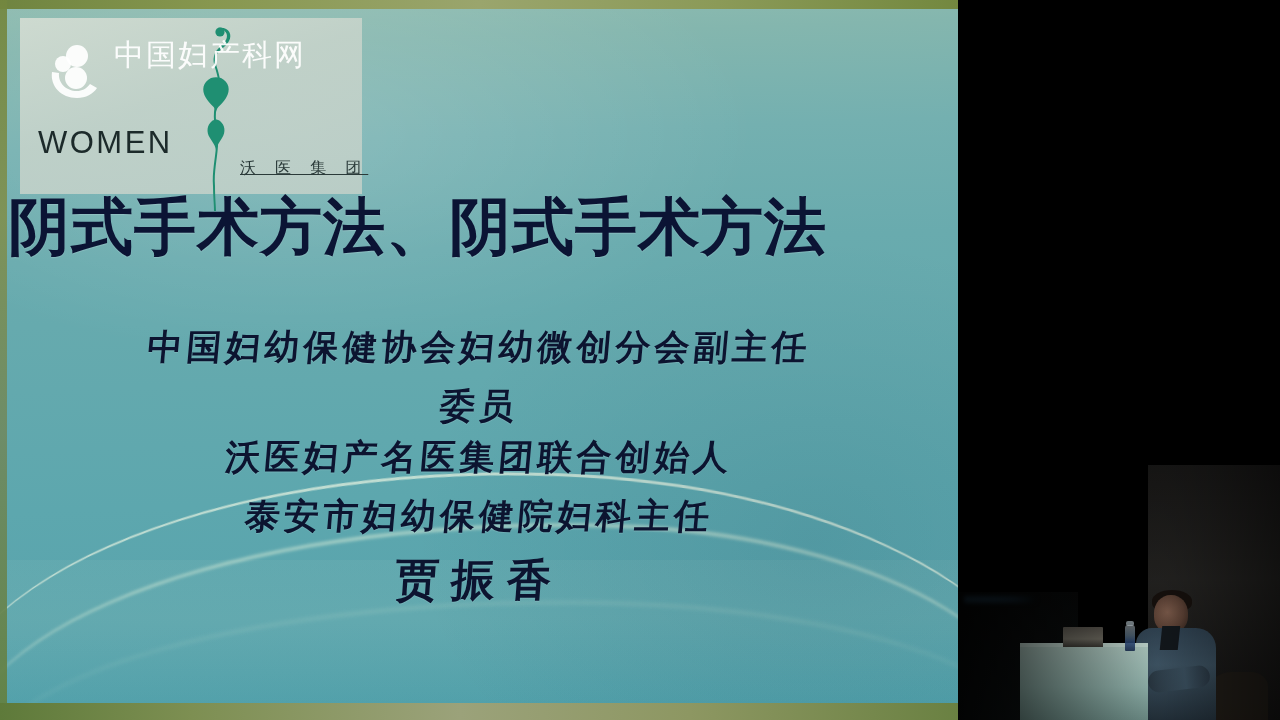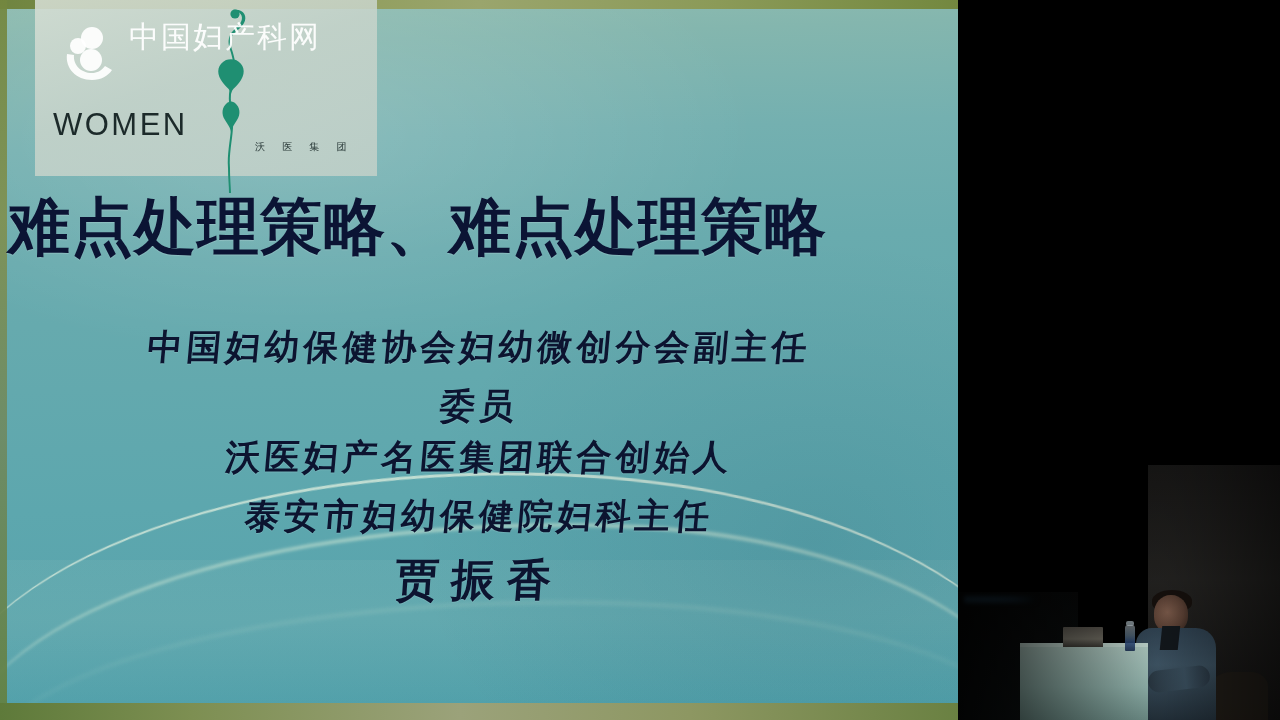--- a/index.html
+++ b/index.html
@@ -262,25 +262,24 @@
     width: 958px;
     height: 145px;
     background: linear-gradient(180deg, rgba(160,200,190,.10) 0%, rgba(150,196,186,.16) 40%, rgba(110,175,175,0) 100%);
     pointer-events: none;
   }
 
   
   #logo-box {
     position: absolute;
     left: 20px;
-    top: 0;
+    top: 18px;
     width: 342px;
     height: 176px;
     background: linear-gradient(160deg, rgba(214,222,212,.88) 0%, rgba(200,212,203,.86) 45%, rgba(196,209,201,.84) 100%);
-    margin-left: 15px;
   }
   
   #logo-figure {
     position: absolute;
     left: 178px;
     top: 8px;
     width: 36px;
     height: 185px;
     pointer-events: none;
   }
@@ -347,25 +346,26 @@
     letter-spacing: 2.5px;
     color: #1c2a2a;
     line-height: 1.1;
     white-space: nowrap;
   }
   #brand-sub {
     position: absolute;
     left: 210px;
     top: 34px;
     font-family: "DejaVu Sans", "Liberation Sans", sans-serif;
-    font-size: 10px;
+    font-size: 16px;
     letter-spacing: 7px;
     color: #2a3a39;
     line-height: 1;
     white-space: nowrap;
+    text-decoration: underline;
   }
 
   
   #slide-title {
     position: absolute;
     left: 8px;
     top: 194px;
     width: 940px;
     font-family: "DejaVu Sans", "Liberation Sans", sans-serif;
     font-weight: bold;
@@ -478,21 +478,21 @@
         </svg>
         <div id="wm-cn">中国妇产科网</div>
       </div>
 
       <div id="brand-row">
         <div id="brand-women">WOMEN</div>
         <div id="brand-sub">沃 医 集 团</div>
       </div>
     </div>
 
-    <div id="slide-title">难点处理策略、难点处理策略</div>
+    <div id="slide-title">阴式手术方法、阴式手术方法</div>
 
     <div id="slide-body">
       <div class="body-line">中国妇幼保健协会妇幼微创分会副主任</div>
       <div class="body-line tight">委员</div>
       <div class="body-line">沃医妇产名医集团联合创始人</div>
       <div class="body-line">泰安市妇幼保健院妇科主任</div>
       <div id="presenter-name">贾振香</div>
     </div>
 
   </div>

